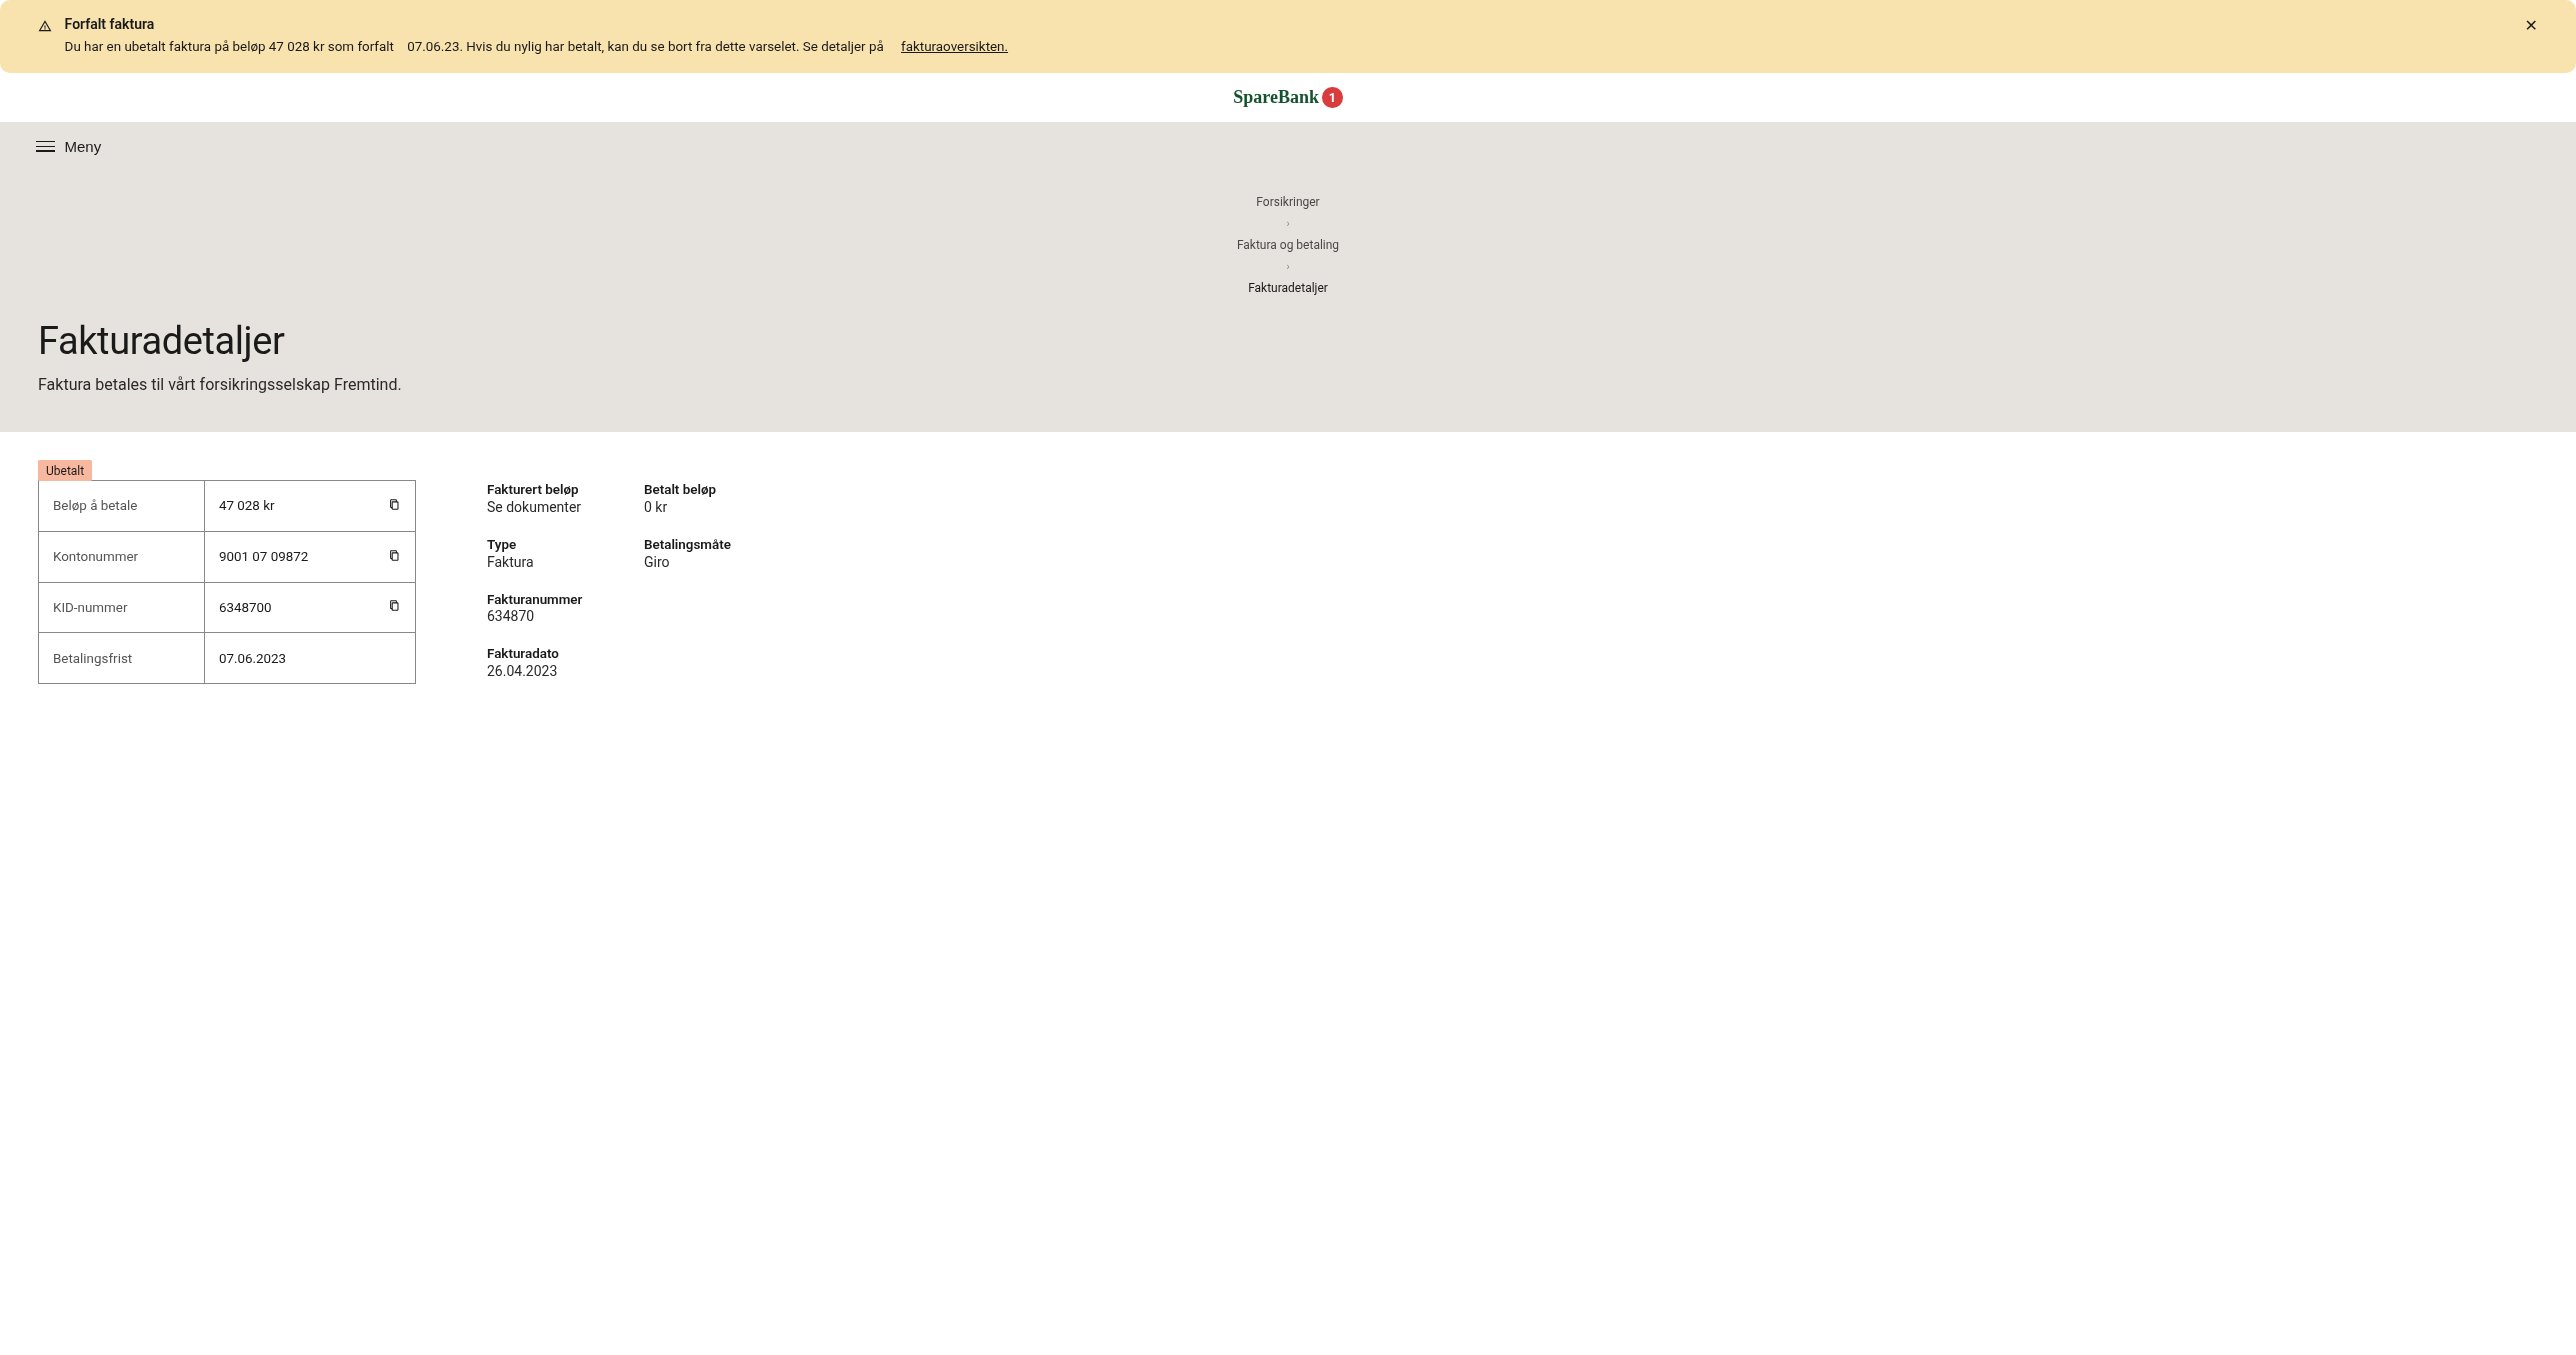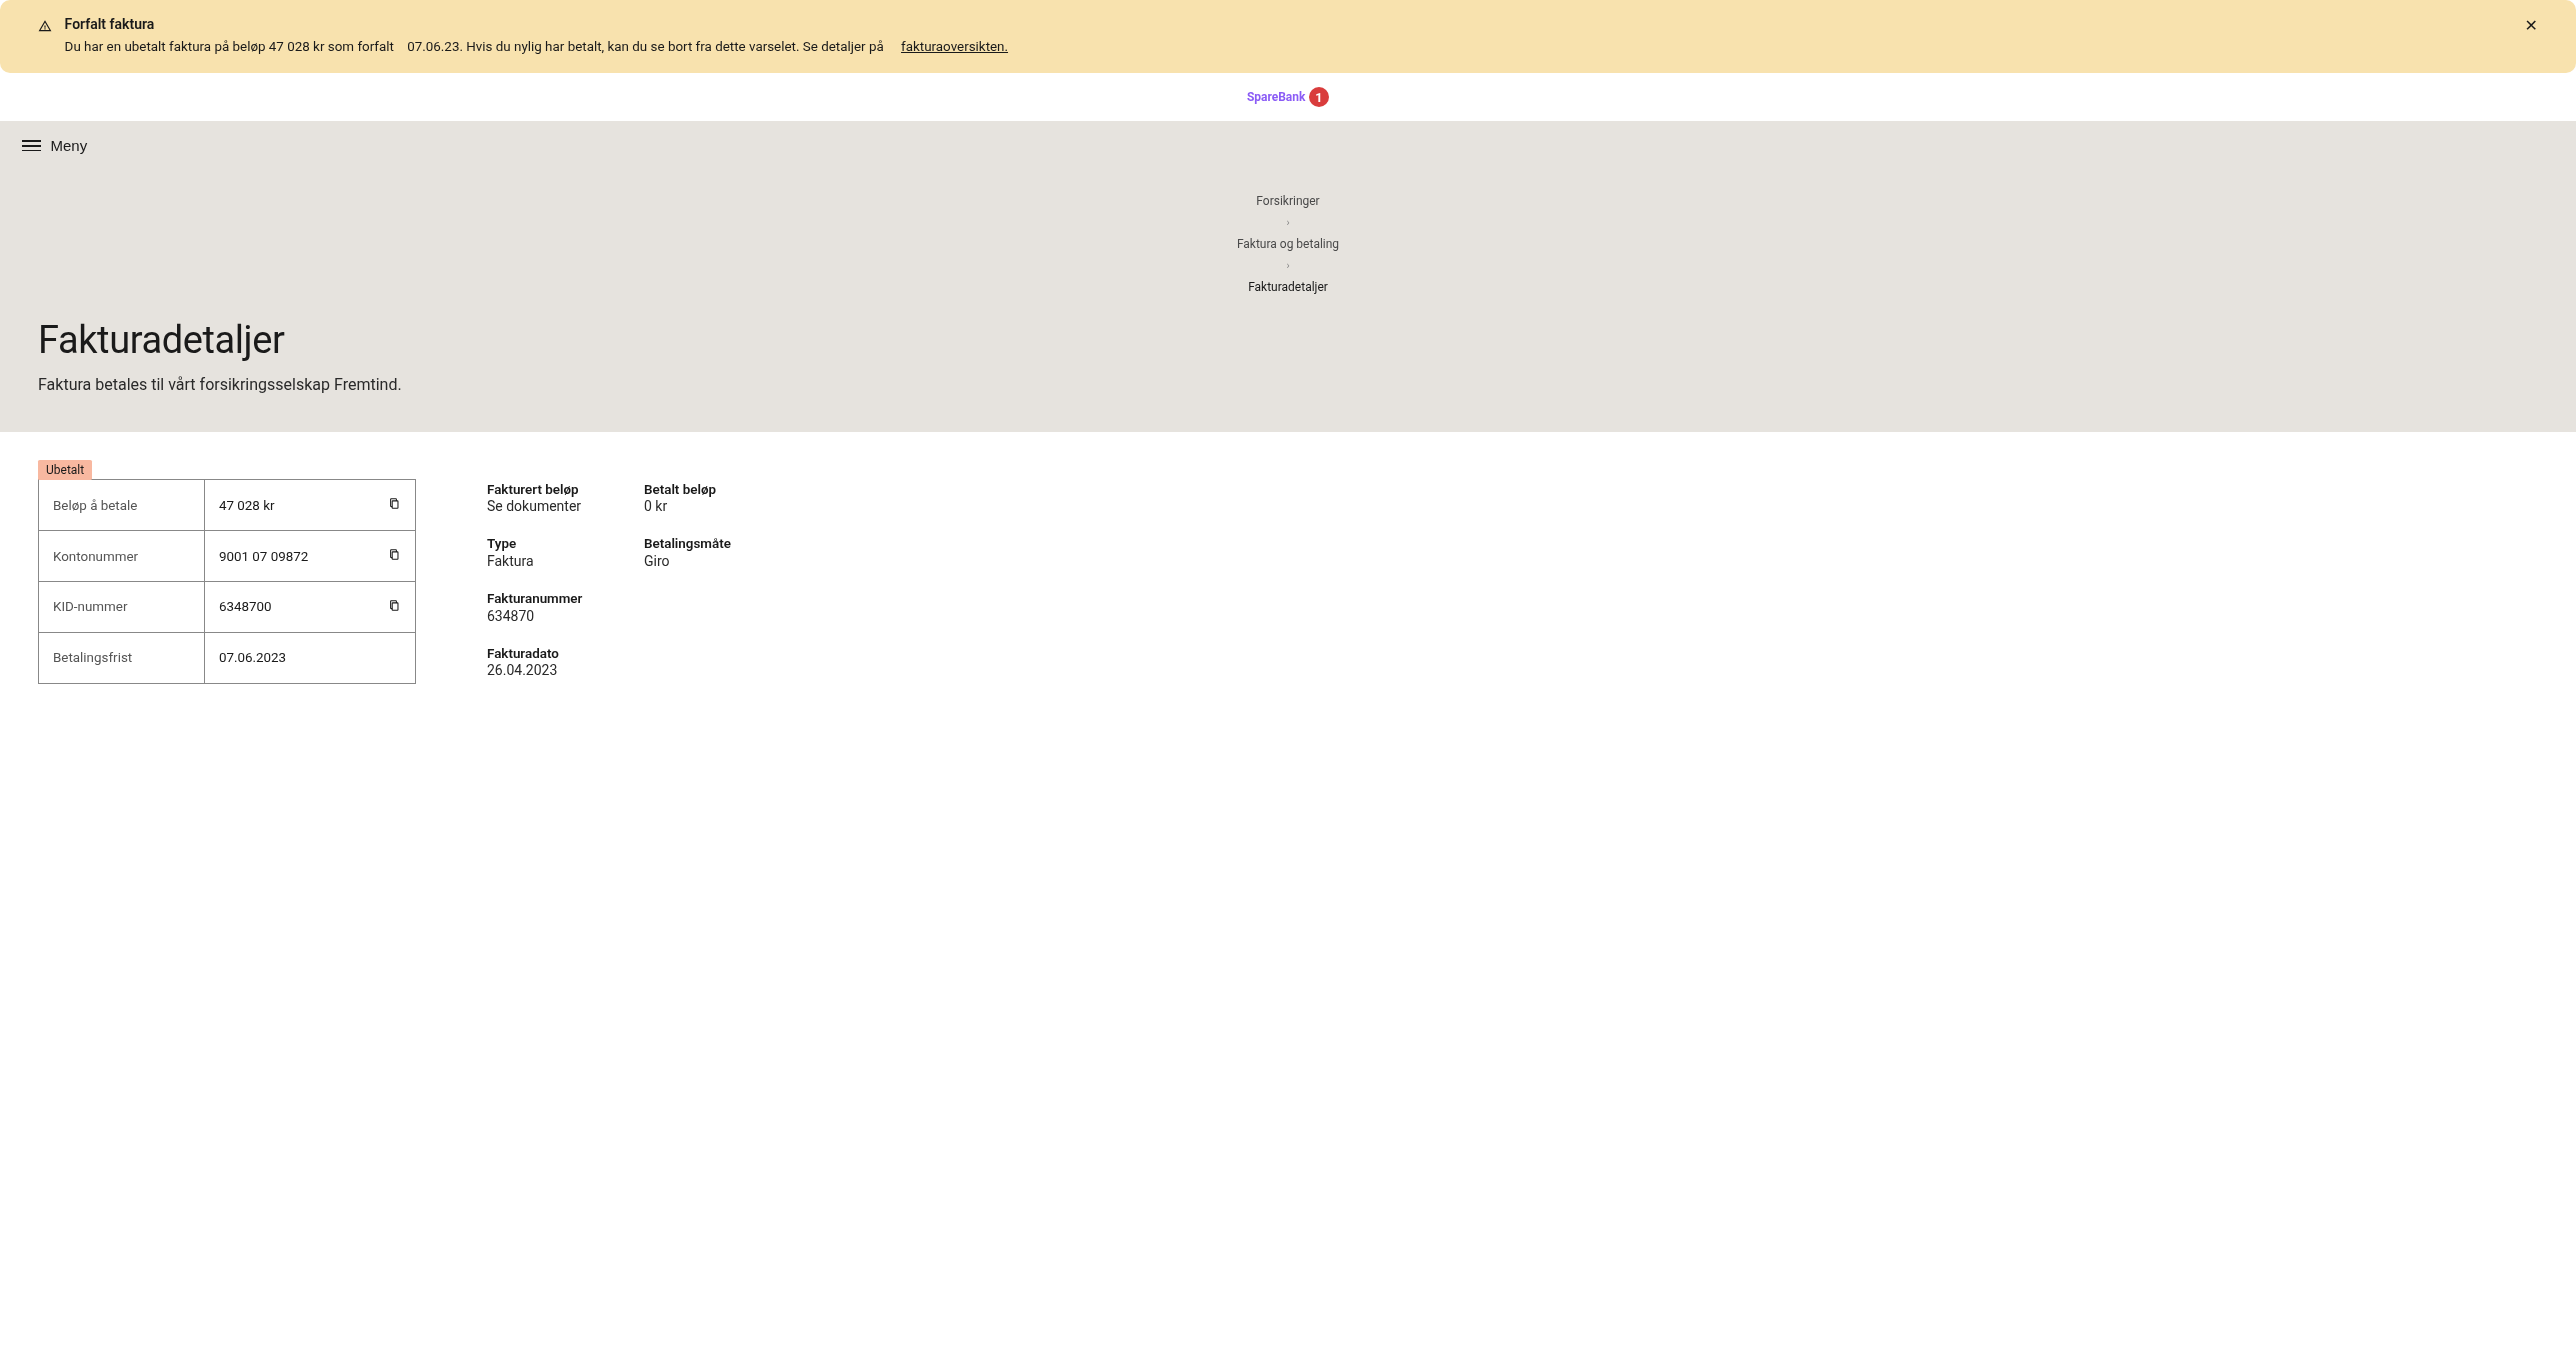--- a/index.html
+++ b/index.html
@@ -58,39 +58,40 @@
       display: flex;
       justify-content: center;
       align-items: center;
     }
     .logo {
       display: flex;
       align-items: center;
       gap: 3.2px;
     }
     .logo-text {
-      font-size: 12px;
+      font-size: 18px;
       font-weight: 700;
-      color: #8b5cf6;
+      color: #14532d;
+      font-family: Liberation Serif, serif;
     }
     .logo-circle {
       width: 20.5px;
       height: 20.5px;
       background: #d93c3c;
       border-radius: 50%;
       display: flex;
       align-items: center;
       justify-content: center;
       color: #fff;
       font-weight: 700;
       font-size: 12.6px;
     }
     .menu-bar {
       background: #e6e3de;
-      padding: 16px 22px;
+      padding: 16px 36px;
       display: flex;
       align-items: center;
       gap: 9.5px;
     }
     .menu-button {
       display: flex;
       align-items: center;
       gap: 9.5px;
       background: none;
       border: none;

